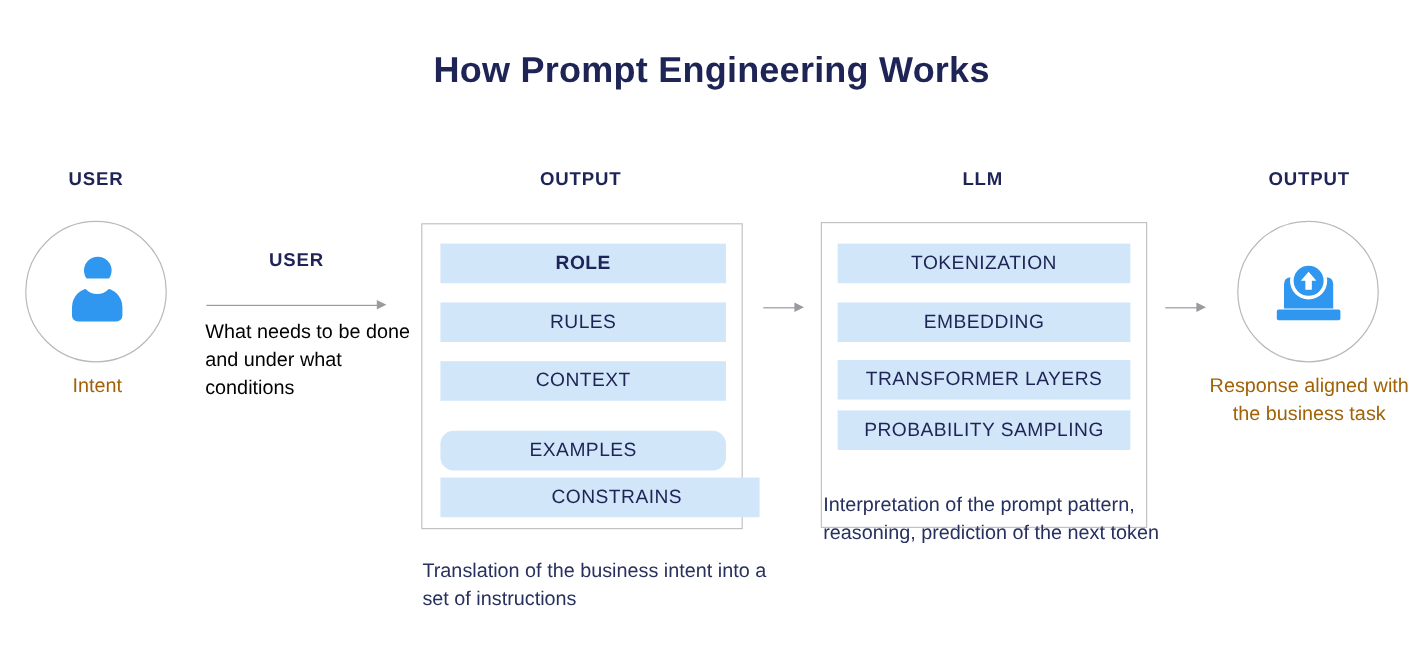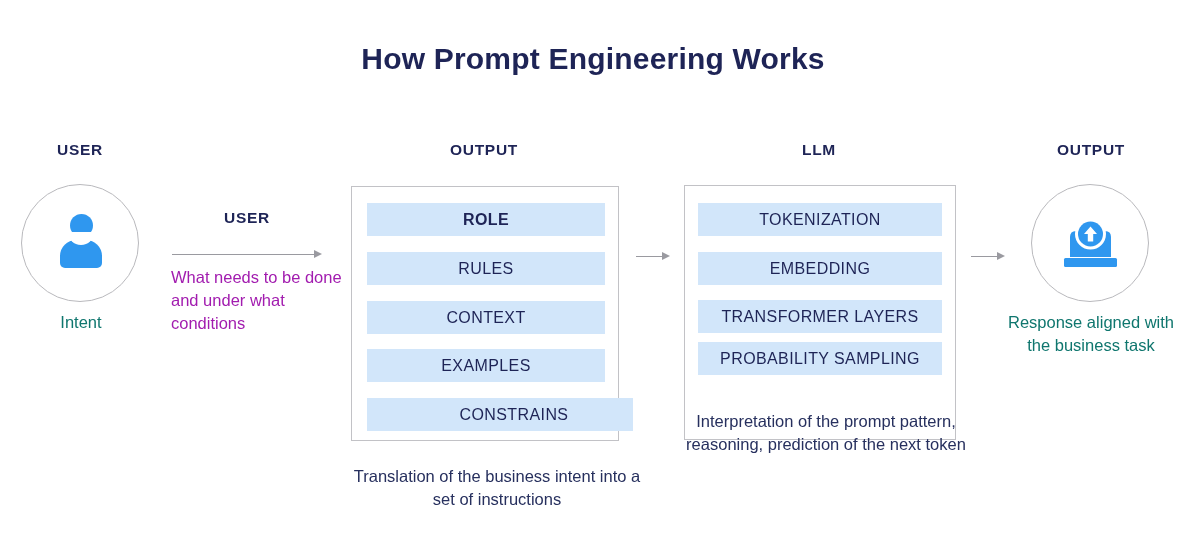--- a/index.html
+++ b/index.html
@@ -58,21 +58,21 @@
     background: #ffffff;
   }
   #user-circle   { top: 184px; left: 21px; }
   #output-circle { top: 184px; left: 1031px; }
 
   .circle-caption {
     position: absolute;
     text-align: center;
     font-size: 16.5px;
     line-height: 23px;
-    color: #0f766e;
+    color: #a16207;
   }
   #user-caption   { top: 311px; left: 0px;    width: 162px; }
   #output-caption { top: 311px; left: 1001px; width: 180px; }
 
   
   .person {
     position: absolute;
     top: 214px;
     left: 60px;
     width: 42px;
@@ -134,36 +134,35 @@
     font-size: 16px;
     letter-spacing: 0.4px;
     color: #1e2456;
     white-space: nowrap;
   }
   
   #prompt-box .bar { left: 15px; width: 238px; height: 33px; }
   #prompt-box .bar.i0 { top: 16px; font-weight: bold; }
   #prompt-box .bar.i1 { top: 65px; }
   #prompt-box .bar.i2 { top: 114px; }
-  #prompt-box .bar.i3 { top: 162px; }
+  #prompt-box .bar.i3 { top: 172px; border-radius: 11px; }
   #prompt-box .bar.i4 { top: 211px; padding-left: 28px; }
   
   #llm-box .bar { left: 13px; width: 244px; height: 33px; }
   #llm-box .bar.i0 { top: 17px; }
   #llm-box .bar.i1 { top: 66px; }
   #llm-box .bar.i2 { top: 114px; }
   #llm-box .bar.i3 { top: 156px; }
 
   
   .box-caption {
     position: absolute;
     font-size: 16.5px;
     line-height: 23px;
     color: #27305e;
-    text-align: center;
   }
   #prompt-caption { left: 352px; top: 465px; width: 290px; }
   #llm-caption    { left: 686px; top: 410px; width: 280px; }
 
   
   .arrow {
     position: absolute;
     height: 9px;
   }
   .arrow .shaft {
@@ -202,21 +201,21 @@
     letter-spacing: 0.7px;
     color: #1e2456;
     white-space: nowrap;
   }
   #task-label { left: 172px; top: 209px; width: 150px; }
 
   .arrow-desc {
     position: absolute;
     font-size: 16.5px;
     line-height: 23px;
-    color: #a21caf;
+    color: #000000;
   }
   #task-desc { left: 171px; top: 266px; width: 175px; }
 </style>
 </head>
 <body>
 
 <div id="canvas">
 
   <div class="title">How Prompt Engineering Works</div>
 

